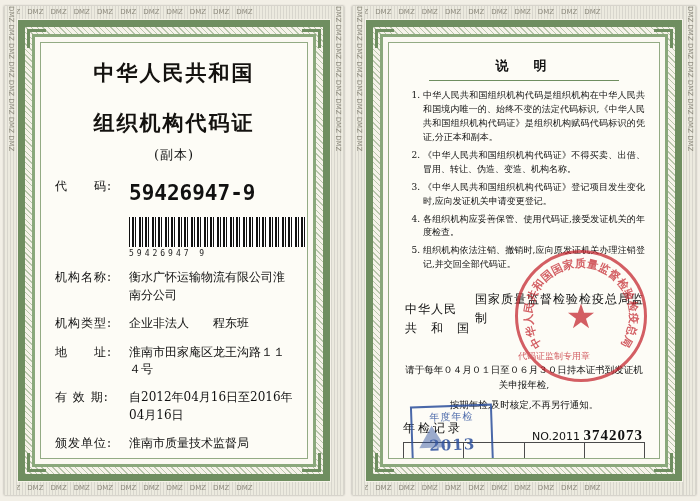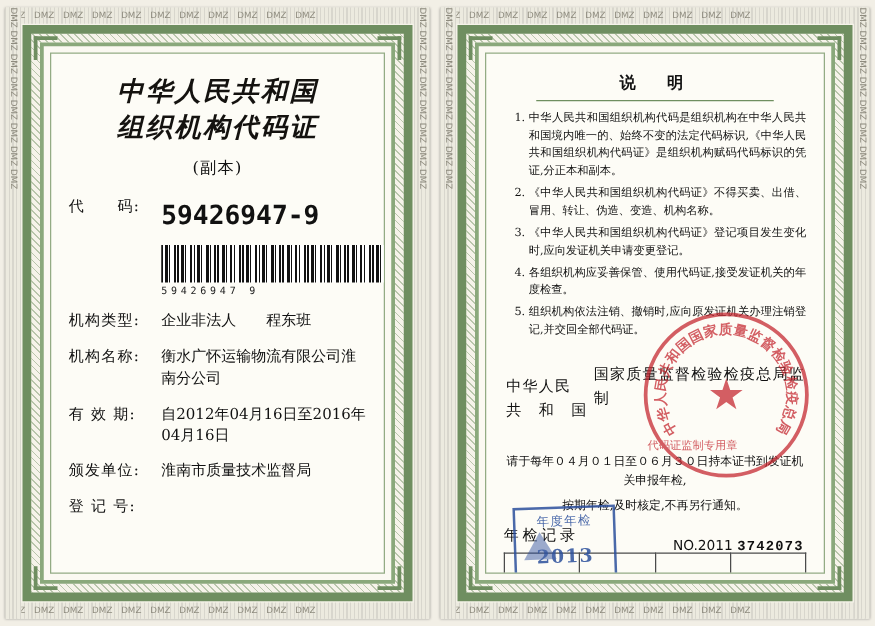--- a/index.html
+++ b/index.html
@@ -98,24 +98,23 @@
   }
 
   
   .title1, .title2 {
     text-align: center;
     font-family: "DejaVu Serif", serif;
     font-weight: bold;
     font-size: 21px;
     letter-spacing: 2px;
     color: #14120f;
-    font-style: italic;
   }
   .title1 { margin-top: 6px; }
-  .title2 { margin-top: 1px; }
+  .title2 { margin-top: 22px; }
   .subtitle {
     text-align: center;
     font-family: "DejaVu Serif", serif;
     font-size: 13px;
     margin-top: 9px;
     letter-spacing: 1px;
   }
 
   .row {
     display: flex;
@@ -306,22 +305,22 @@
   }
   .serial {
     position: absolute;
     right: 16px;
     bottom: 14px;
     font-family: "DejaVu Sans", sans-serif;
     font-size: 11px;
     color: #111;
   }
   .serial b {
-    font-family: Liberation Mono, monospace;
-    font-size: 11px;
+    font-family: Liberation Serif, serif;
+    font-size: 15px;
     letter-spacing: 1px;
   }
 </style>
 </head>
 <body>
 
 <div id="page">
 
   <div class="cert left">
     <div class="dmz-band dmz-top">
@@ -352,29 +351,33 @@
 
             <div class="row code-row">
               <div class="lbl">代　　码:</div>
               <div class="val code-val">59426947-9</div>
             </div>
 
             <div class="barcode"></div>
             <div class="barcode-text">59426947 9</div>
 
             <div class="row">
+              <div class="lbl">机构名称:</div>
+              <div class="val">衡水广怀运输物流有限公司淮南分公司</div>
+            </div>
+
+            <div class="row">
               <div class="lbl">机构类型:</div>
               <div class="val">企业非法人　　程东班</div>
             </div>
 
             <div class="row">
-              <div class="lbl">机构名称:</div>
-              <div class="val">衡水广怀运输物流有限公司淮南分公司</div>
-            </div>
-
+              <div class="lbl">地　　址:</div>
+              <div class="val">淮南市田家庵区龙王沟路１１４号</div>
+            </div>
 
             <div class="row">
               <div class="lbl">有 效 期:</div>
               <div class="val">自2012年04月16日至2016年04月16日</div>
             </div>
 
             <div class="row">
               <div class="lbl">颁发单位:</div>
               <div class="val">淮南市质量技术监督局</div>
             </div>

